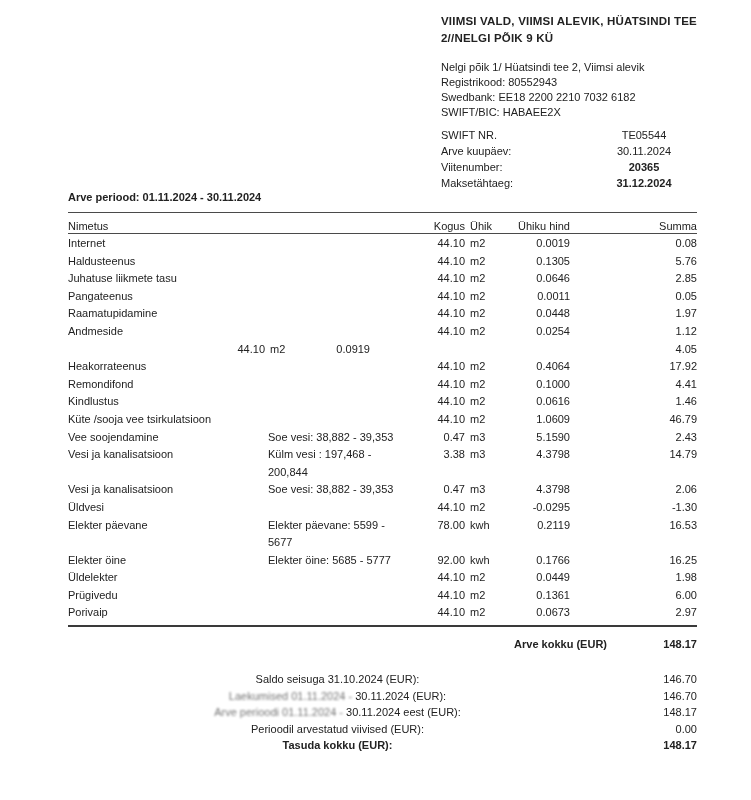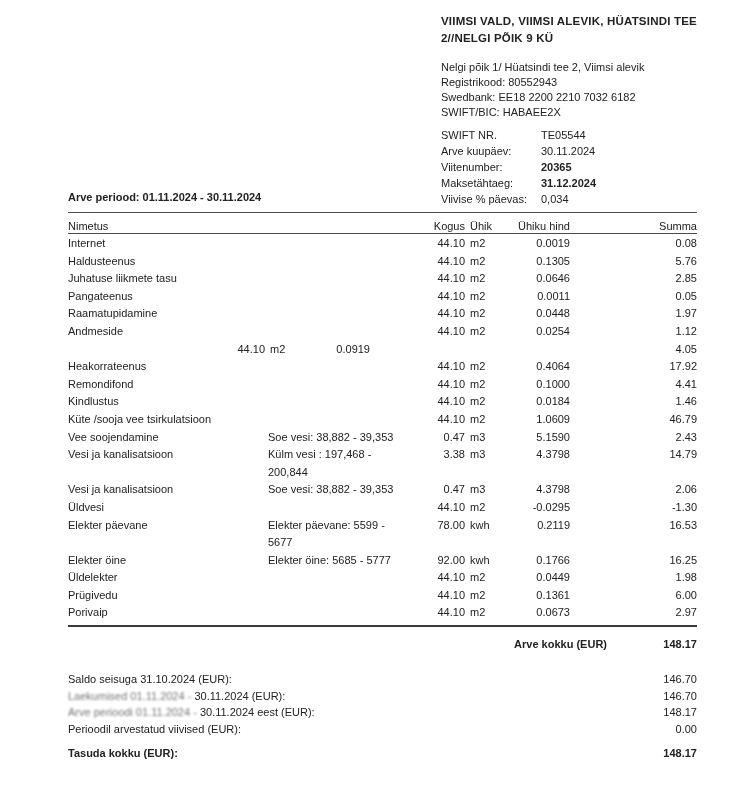--- a/index.html
+++ b/index.html
@@ -9,21 +9,21 @@
   }
   .bold{font-weight:bold;}
 
   
   .recipient{position:absolute;left:441px;top:13px;width:306px;}
   .recipient-title{font-weight:bold;font-size:11.5px;line-height:17px;letter-spacing:.2px;}
   .recipient-address{margin-top:13px;line-height:15px;}
   .meta{margin-top:7px;}
   .meta-row{display:flex;line-height:16px;}
   .meta-label{width:100px;flex:none;}
-  .meta-value{flex:1;}
+  .meta-value{flex:1;text-align:center;}
 
   
   .period{position:absolute;left:68px;top:191px;font-weight:bold;}
 
   
   .invoice-table{position:absolute;left:68px;top:212px;width:629px;}
   .rule{height:0;border-top:1px solid #4a4a4a;}
   .rule-thick{height:0;border-top:2px solid #3a3a3a;margin-top:3px;}
   .thead{display:flex;align-items:flex-end;height:19px;padding-bottom:1px;}
   .tbody{margin-top:1px;}
@@ -35,22 +35,22 @@
   .c-price{width:62px;flex:none;text-align:right;}
   .c-sum{flex:1;text-align:right;}
 
   
   .total-row{display:flex;margin-top:9px;line-height:17px;}
   .total-label{flex:1;text-align:right;font-weight:bold;}
   .total-value{width:90px;flex:none;text-align:right;font-weight:bold;}
 
   .summary{position:absolute;left:68px;top:671px;width:629px;}
   .sum-row{display:flex;line-height:16.5px;}
-  .sum-row.last{margin-top:8px;}
-  .sum-label{flex:1;text-align:left;white-space:pre;}
+  .sum-row.last{margin-top:0;}
+  .sum-label{flex:1;text-align:center;white-space:pre;}
   .sum-value{width:90px;flex:none;text-align:right;}
   .smudge{filter:blur(1.2px);opacity:.72;color:#3d3d3d;}
 </style>
 </head>
 <body>
 
 <div class="page">
 
   <div class="recipient">
     <div class="recipient-title">
@@ -78,24 +78,20 @@
         <div class="meta-row">
           <span class="meta-label">Viitenumber:</span>
           <span class="meta-value bold">20365</span>
         </div>
 
         <div class="meta-row">
           <span class="meta-label">Maksetähtaeg:</span>
           <span class="meta-value bold">31.12.2024</span>
         </div>
 
-        <div class="meta-row">
-          <span class="meta-label">Viivise % päevas:</span>
-          <span class="meta-value">0,034</span>
-        </div>
       </div>
   </div>
 
   <div class="period">Arve periood: 01.11.2024 - 30.11.2024</div>
 
   <div class="invoice-table">
     <div class="rule"></div>
     <div class="thead">
       <span class="c-name">Nimetus</span>
       <span class="c-desc"></span>
@@ -185,21 +181,21 @@
           <span class="c-unit">m2</span>
           <span class="c-price">0.1000</span>
           <span class="c-sum">4.41</span>
         </div>
 
         <div class="trow">
           <span class="c-name">Kindlustus</span>
           <span class="c-desc"></span>
           <span class="c-qty">44.10</span>
           <span class="c-unit">m2</span>
-          <span class="c-price">0.0184</span>
+          <span class="c-price">0.0616</span>
           <span class="c-sum">1.46</span>
         </div>
 
         <div class="trow">
           <span class="c-name">Küte /sooja vee tsirkulatsioon</span>
           <span class="c-desc"></span>
           <span class="c-qty">44.10</span>
           <span class="c-unit">m2</span>
           <span class="c-price">1.0609</span>
           <span class="c-sum">46.79</span>

